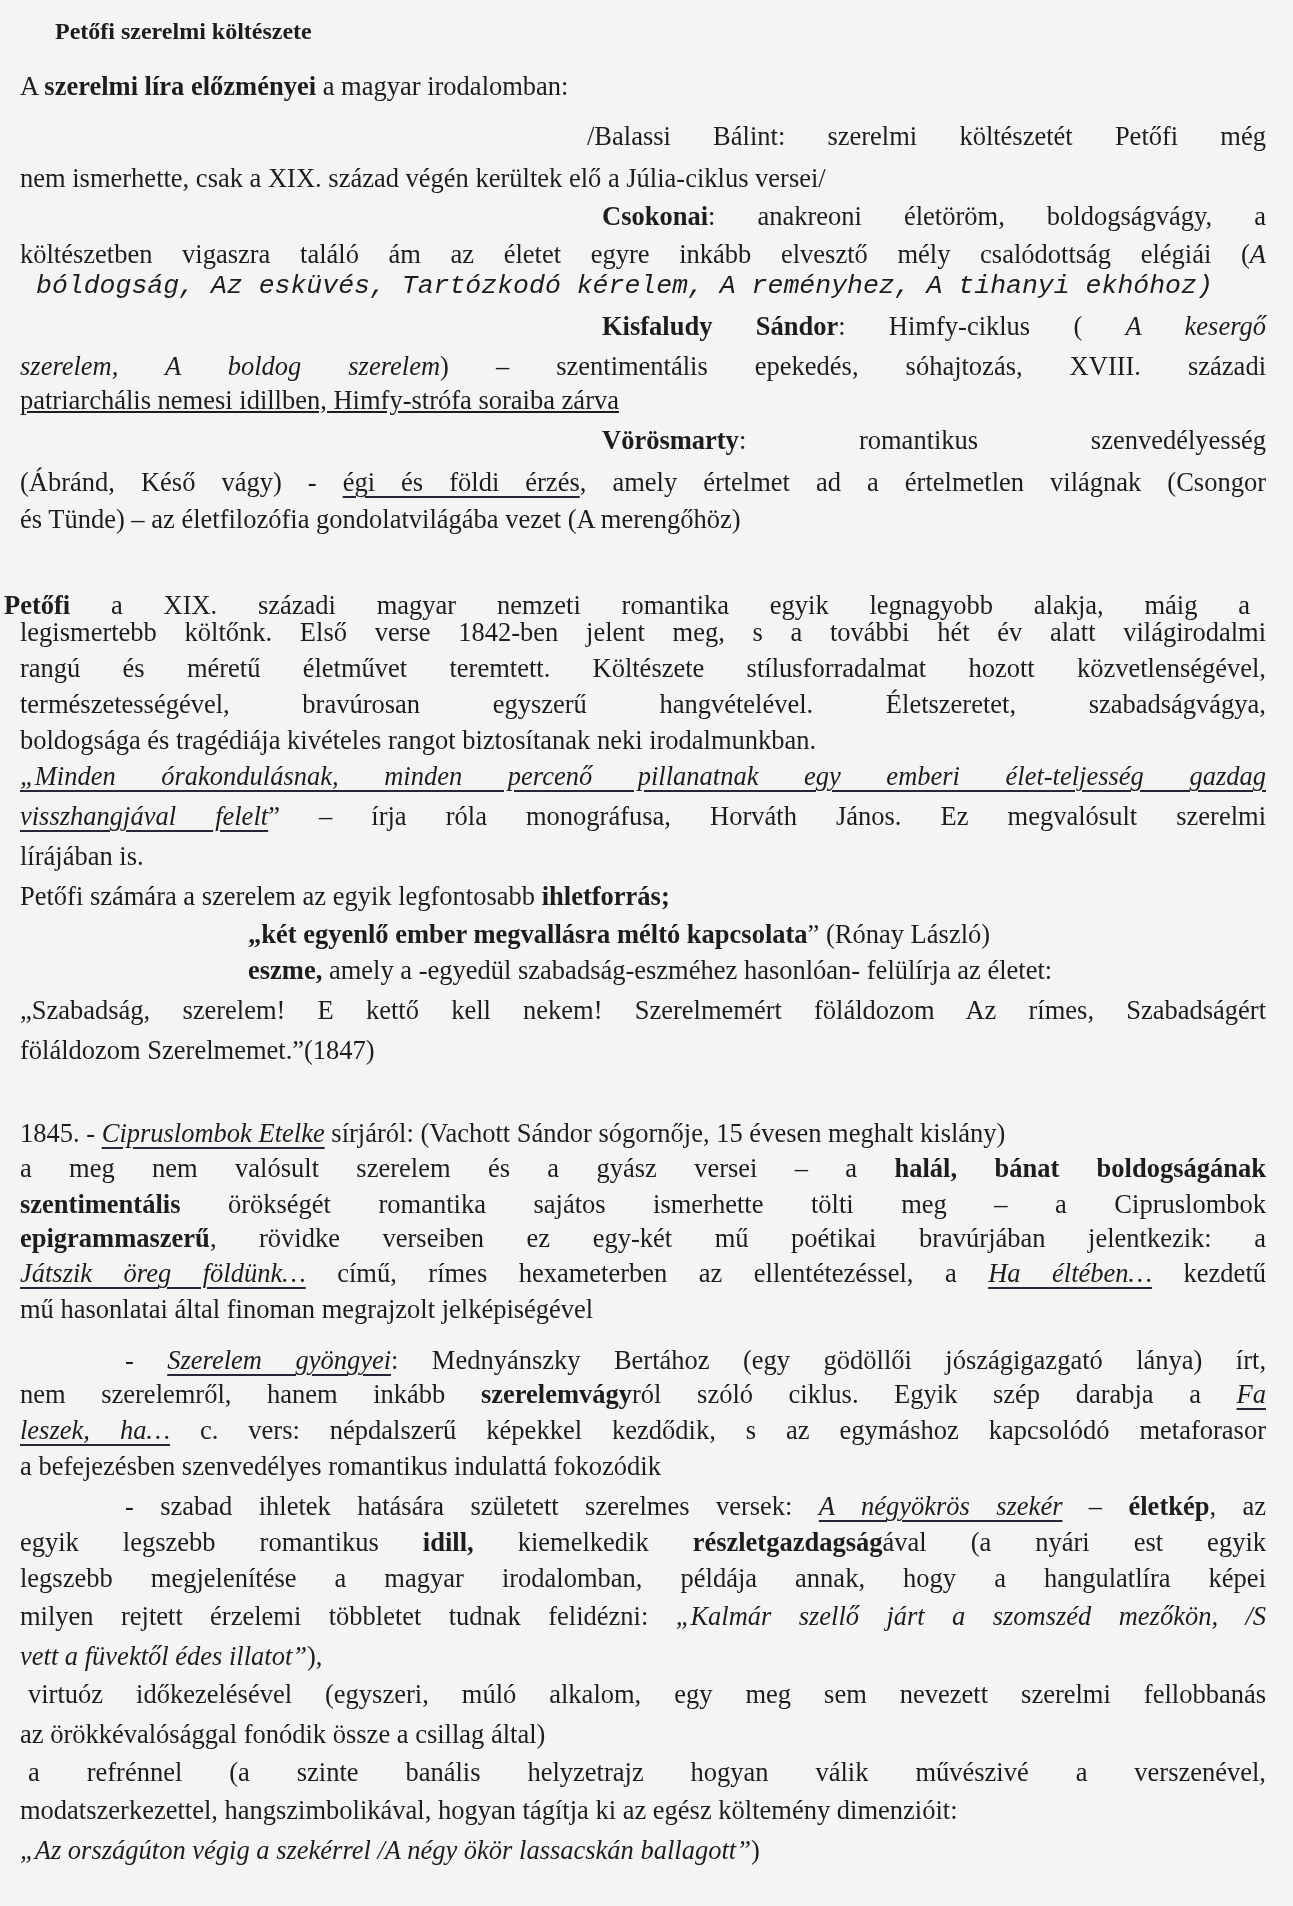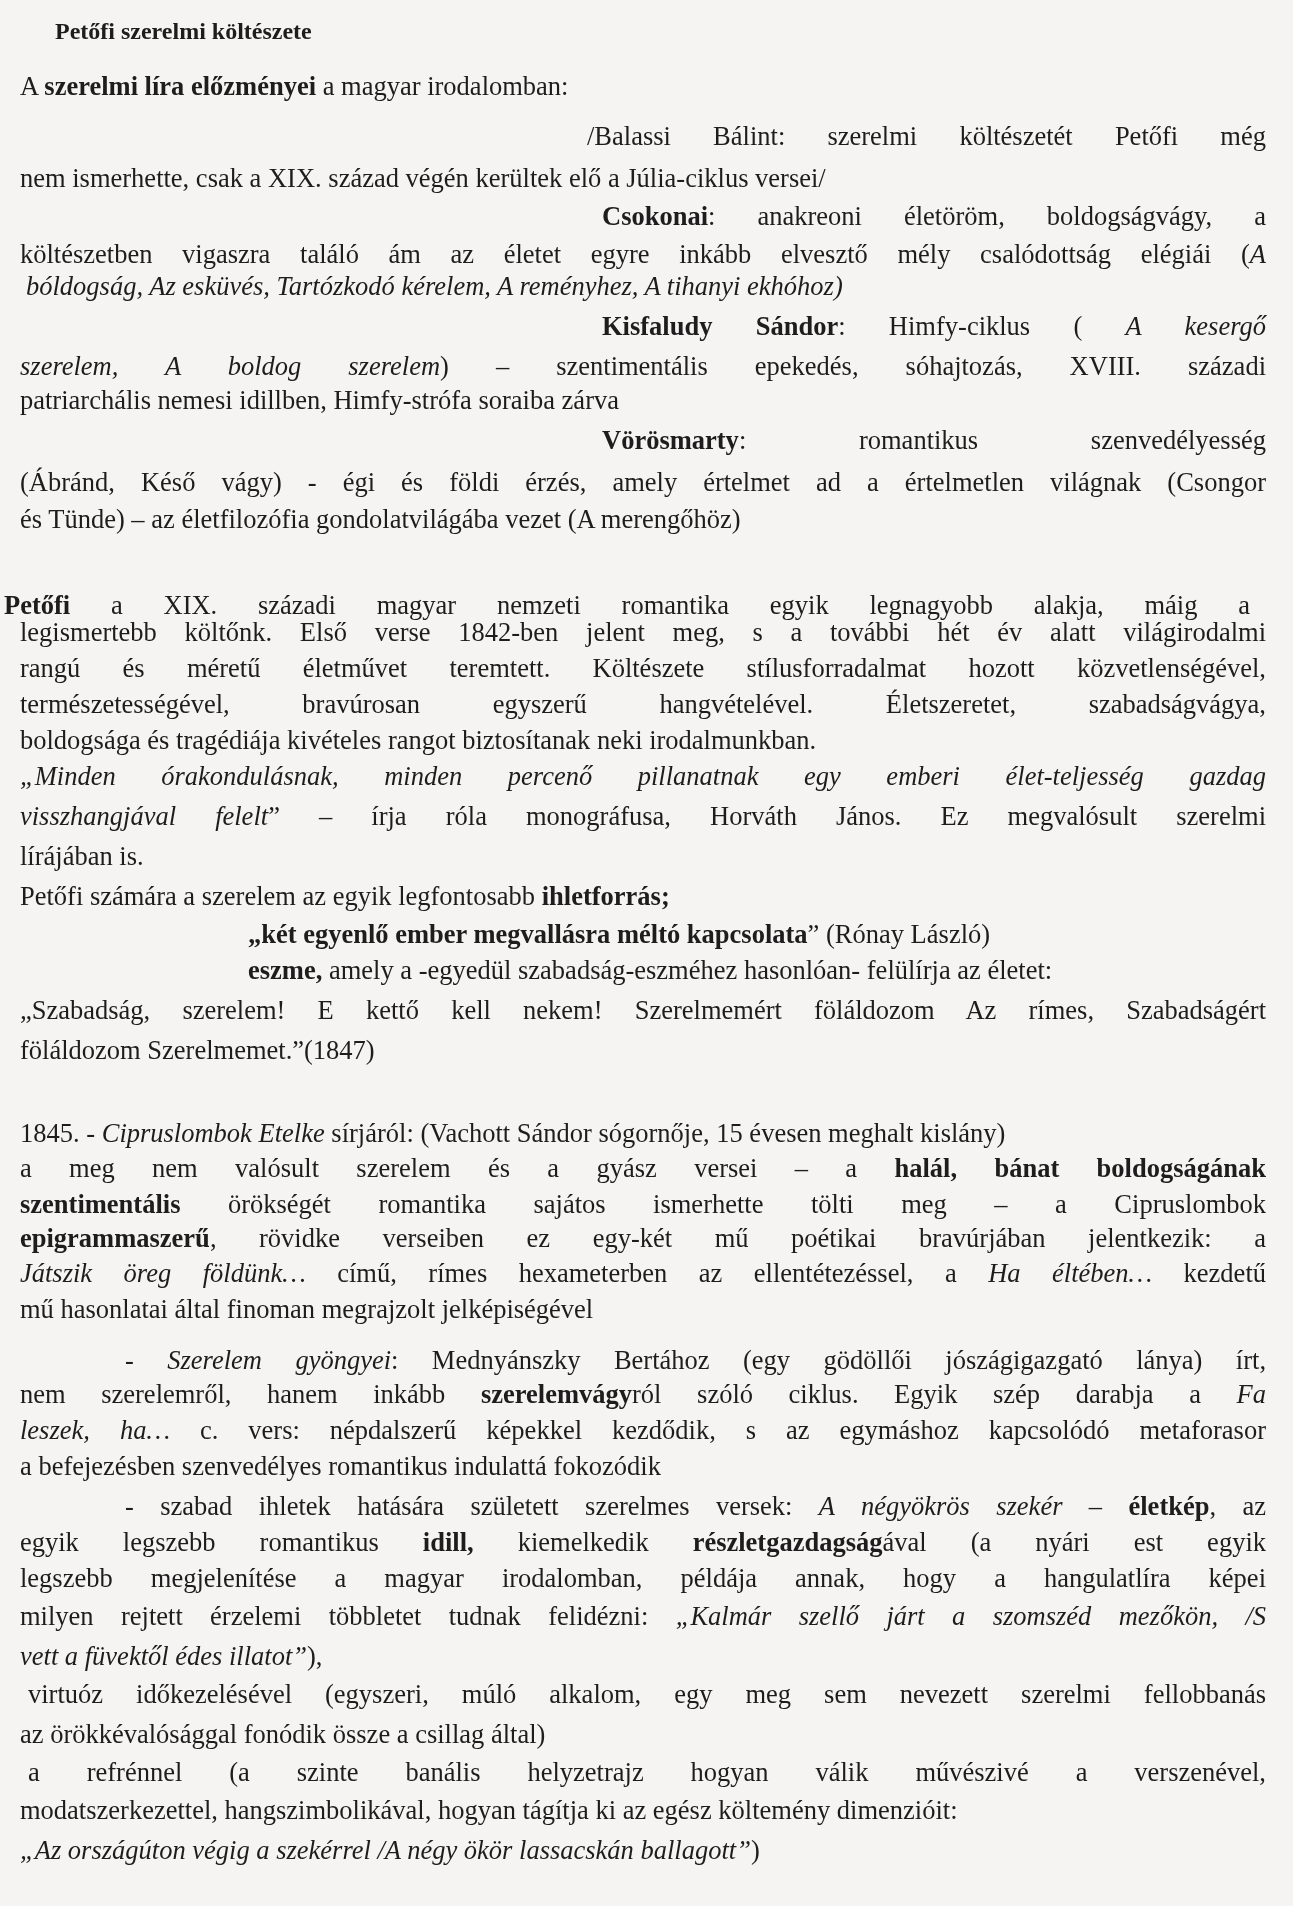--- a/index.html
+++ b/index.html
@@ -17,36 +17,36 @@
     font-size: 26.5px;
     line-height: 32px;
     white-space: nowrap;
     text-align: justify;
     text-align-last: justify;
   }
   .line.nojust { text-align: left; text-align-last: left; }
   .line.title { font-size: 24px; font-weight: bold; margin-left: 35px; }
   .b { font-weight: bold; }
   .i { font-style: italic; }
-  .u { text-decoration-color: #2a2536; text-decoration-thickness: 1.5px; text-underline-offset: 5px; }
+  .u { text-decoration: underline; text-decoration-color: #2a2536; text-decoration-thickness: 1.5px; text-underline-offset: 5px; }
 </style>
 </head>
 <body style="background: rgb(245, 244, 243);">
 
 <div class="page" id="page">
     <div class="line nojust title" style="top: 15px; left: 20px; width: 1246px;"><span class="b">Petőfi szerelmi költészete</span></div>
     <div class="line nojust" style="top: 70px; left: 20px; width: 1246px;"><span class="">A </span><span class="b">szerelmi líra előzményei</span><span class=""> a  magyar irodalomban:</span></div>
     <div class="line" style="top: 120px; left: 587px; width: 679px;"><span class="">/Balassi Bálint: szerelmi költészetét Petőfi még</span></div>
     <div class="line nojust" style="top: 162px; left: 20px; width: 1246px;"><span class="">nem ismerhette, csak a XIX. század végén kerültek elő a Júlia-ciklus versei/</span></div>
     <div class="line" style="top: 200px; left: 602px; width: 664px;"><span class="b">Csokonai</span><span class="">:  anakreoni életöröm, boldogságvágy, a</span></div>
     <div class="line" style="top: 238px; left: 20px; width: 1246px;"><span class="">költészetben vigaszra találó ám az életet egyre inkább elvesztő mély csalódottság elégiái (</span><span class="i">A</span></div>
-    <div class="line nojust" style="top: 270px; left: 26px; width: 1246px;"><span class="i">bóldogság, Az esküvés, Tartózkodó kérelem, A reményhez, A tihanyi ekhóhoz)</span></div>
+    <div class="line nojust" style="top: 270px; left: 36px; width: 1246px; font-family: Liberation Mono, monospace;"><span class="i">bóldogság, Az esküvés, Tartózkodó kérelem, A reményhez, A tihanyi ekhóhoz)</span></div>
     <div class="line" style="top: 310px; left: 602px; width: 664px;"><span class="b">Kisfaludy  Sándor</span><span class="">: Himfy-ciklus ( </span><span class="i">A kesergő</span></div>
     <div class="line" style="top: 350px; left: 20px; width: 1246px;"><span class="i">szerelem,  A  boldog  szerelem</span><span class="">)  –  szentimentális  epekedés,  sóhajtozás,  XVIII.  századi</span></div>
-    <div class="line nojust" style="top: 384px; left: 20px; width: 1246px;"><span class="">patriarchális nemesi idillben,  Himfy-strófa soraiba zárva</span></div>
+    <div class="line nojust" style="top: 384px; left: 20px; width: 1246px; text-decoration: underline;"><span class="">patriarchális nemesi idillben,  Himfy-strófa soraiba zárva</span></div>
     <div class="line" style="top: 424px; left: 602px; width: 664px;"><span class="b">Vörösmarty</span><span class="">:        romantikus        szenvedélyesség</span></div>
     <div class="line" style="top: 466px; left: 20px; width: 1246px;"><span class="">(Ábránd, Késő vágy) -  </span><span class="u">égi és földi érzés</span><span class="">, amely értelmet ad a értelmetlen világnak (Csongor</span></div>
     <div class="line nojust" style="top: 503px; left: 20px; width: 1246px;"><span class="">és Tünde) – az életfilozófia gondolatvilágába vezet (A merengőhöz)</span></div>
     <div class="line" style="top: 580px; left: 4px; width: 1246px; margin-top: 9px;"><span class="b">Petőfi</span><span class="">  a  XIX.  századi  magyar  nemzeti  romantika  egyik  legnagyobb  alakja,  máig  a</span></div>
     <div class="line" style="top: 616px; left: 20px; width: 1246px;"><span class="">legismertebb költőnk. Első verse 1842-ben jelent meg, s a további hét év alatt világirodalmi</span></div>
     <div class="line" style="top: 652px; left: 20px; width: 1246px;"><span class="">rangú és méretű életművet teremtett. Költészete stílusforradalmat hozott közvetlenségével,</span></div>
     <div class="line" style="top: 688px; left: 20px; width: 1246px;"><span class="">természetességével,   bravúrosan   egyszerű   hangvételével.   Életszeretet,   szabadságvágya,</span></div>
     <div class="line nojust" style="top: 724px; left: 20px; width: 1246px;"><span class="">boldogsága és tragédiája kivételes rangot biztosítanak neki irodalmunkban.</span></div>
     <div class="line" style="top: 760px; left: 20px; width: 1246px;"><span class="i u">„Minden órakondulásnak, minden percenő pillanatnak egy emberi élet-teljesség gazdag</span></div>
     <div class="line" style="top: 800px; left: 20px; width: 1246px;"><span class="i u">visszhangjával  felelt</span><span class="">”  –  írja  róla  monográfusa,  Horváth  János.  Ez  megvalósult  szerelmi</span></div>

